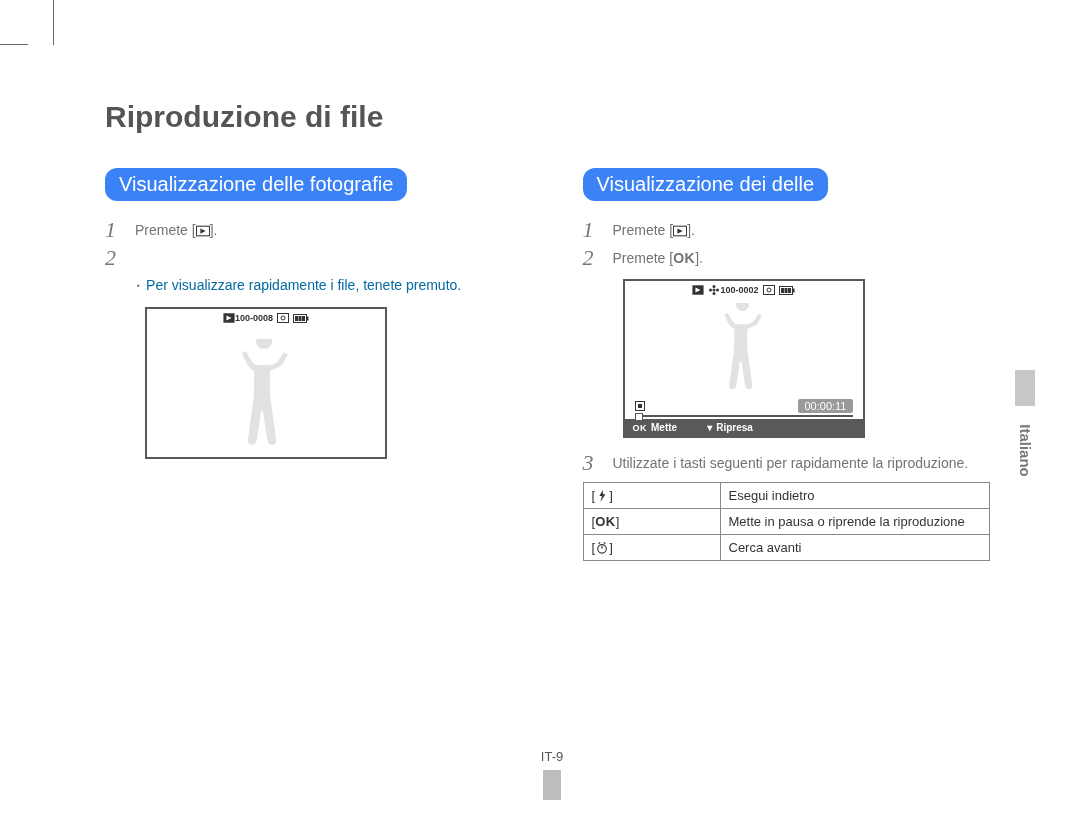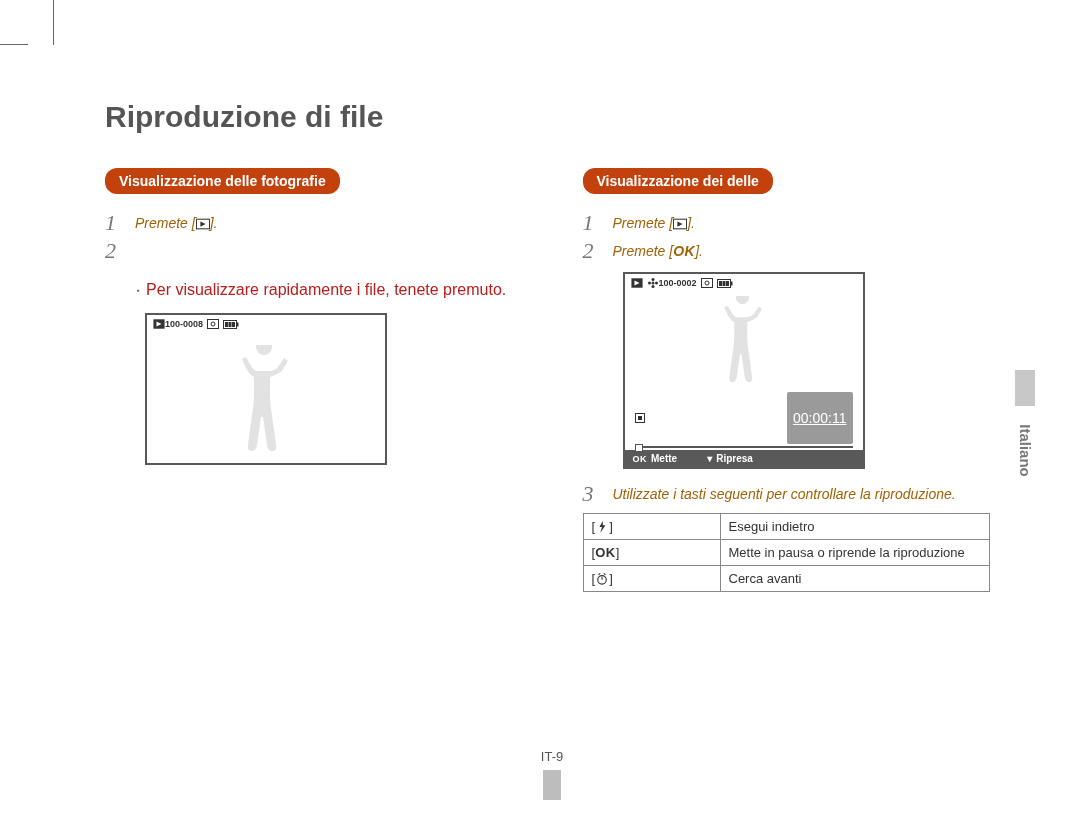--- a/index.html
+++ b/index.html
@@ -43,52 +43,51 @@
   .columns {
     display: flex;
     gap: 70px;
   }
   .col {
     flex: 1;
     min-width: 0;
   }
   .pill {
     display: inline-block;
-    background: #c2410c;
+    background: #3b82f6;
     color: #fff;
     padding: 5px 14px;
     border-radius: 12px;
-    font-size: 14px;
-    font-weight: bold;
+    font-size: 20px;
+    font-weight: normal;
     margin-bottom: 12px;
   }
   .step {
     display: flex;
     align-items: flex-start;
     margin: 6px 0;
     gap: 12px;
   }
   .stepnum {
     font-size: 22px;
     font-style: italic;
     color: #777;
     font-family: Georgia, serif;
     line-height: 1;
     width: 18px;
   }
   .steptxt {
     font-size: 14px;
-    color: #a16207;
+    color: #737373;
     padding-top: 3px;
-    font-style: italic;
   }
   .sub {
-    font-size: 16px;
-    color: #b91c1c;
-    margin: 19px 0 0 32px;
+    font-size: 14px;
+    color: #0369a1;
+    margin: 8px 0 0 32px;
   }
   .sub::before {
     content: "▪ ";
     color: #666;
     font-size: 8px;
     vertical-align: 2px;
     margin-right: 4px;
   }
   svg.inline-icon {
     width: 14px;
@@ -97,21 +96,21 @@
   }
   .screen {
     border: 2px solid #595959;
     width: 238px;
     margin: 14px 0 10px 40px;
     background: #fff;
     position: relative;
   }
   .screen .topbar {
     display: flex;
-    justify-content: flex-start;
+    justify-content: center;
     align-items: center;
     padding: 3px 6px;
     font-size: 9px;
     color: #333;
     font-weight: bold;
   }
   .screen .topbar .left, .screen .topbar .right {
     display: flex;
     gap: 4px;
     align-items: center;
@@ -144,24 +143,23 @@
   .timecode-row {
     display: flex;
     justify-content: space-between;
     align-items: center;
     padding: 0 10px 2px 10px;
     font-size: 9px;
   }
   .timecode {
     background: #9a9a9a;
     color: #fff;
-    padding: 18px 6px;
-    font-size: 14px;
+    padding: 1px 6px;
+    font-size: 11px;
     border-radius: 2px;
-    text-decoration: underline;
   }
   .footer-bar {
     background: #595959;
     color: #fff;
     font-size: 10px;
     padding: 3px 8px;
     display: flex;
     gap: 30px;
     align-items: center;
     font-weight: bold;
@@ -379,21 +377,21 @@
             </div>
           <div class="fg">
               <span>▾</span> 
               <span>Ripresa</span>
             </div>
         </div>
       </div>
 
       <div class="step" style="margin-top:14px;">
         <div class="stepnum">3</div>
-        <div class="steptxt">Utilizzate i tasti seguenti per controllare la riproduzione.</div>
+        <div class="steptxt">Utilizzate i tasti seguenti per rapidamente la riproduzione.</div>
       </div>
 
       <table class="ctrl">
         <tbody>
             <tr>
           <td>[<svg class="inline-icon" viewBox="0 0 10 14">
                   <polygon points="6,0 2,7 5,7 3,14 9,5 6,5" fill="#333"></polygon>
                 </svg>]</td>
           <td>Esegui indietro</td>
         </tr>

